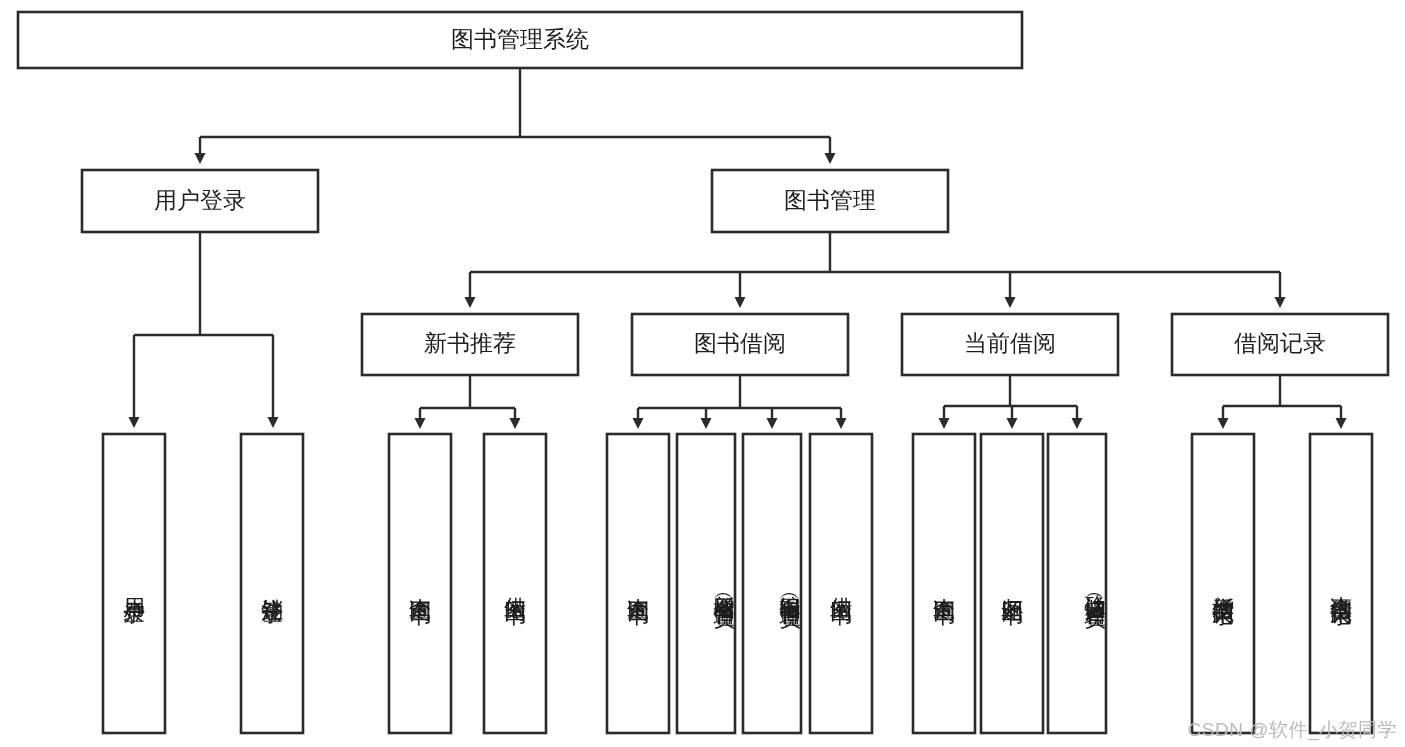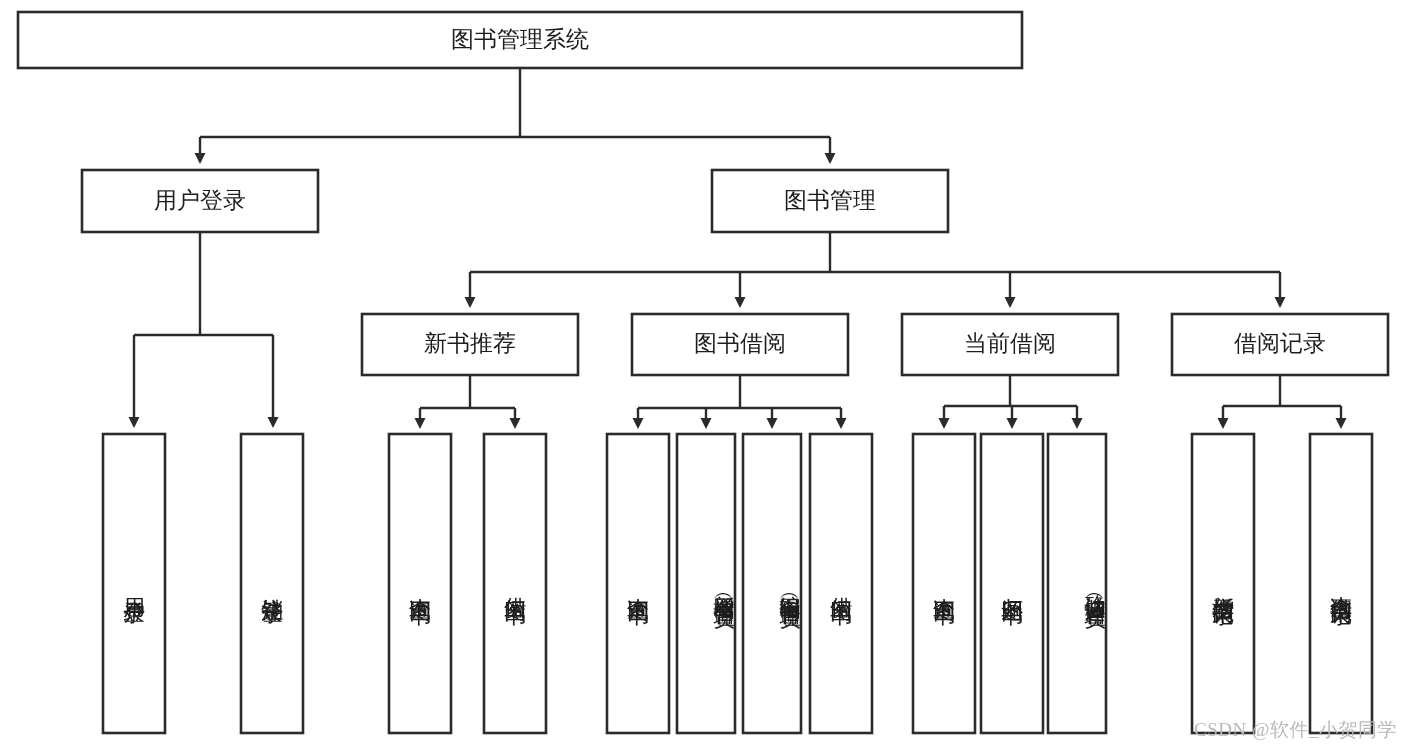--- a/index.html
+++ b/index.html
@@ -59,21 +59,21 @@
     display: flex;
     align-items: center;
     justify-content: center;
     white-space: nowrap;
     pointer-events: none;
   }
   .watermark {
     position: absolute;
     right: 8px;
     bottom: 4px;
-    font-family: Liberation Serif, serif;
+    font-family: Liberation Sans, sans-serif;
     font-size: 19px;
     color: #b9b9b9;
     white-space: nowrap;
     letter-spacing: 0.5px;
   }
 </style>
 </head>
 <body>
 
 <div id="canvas">

